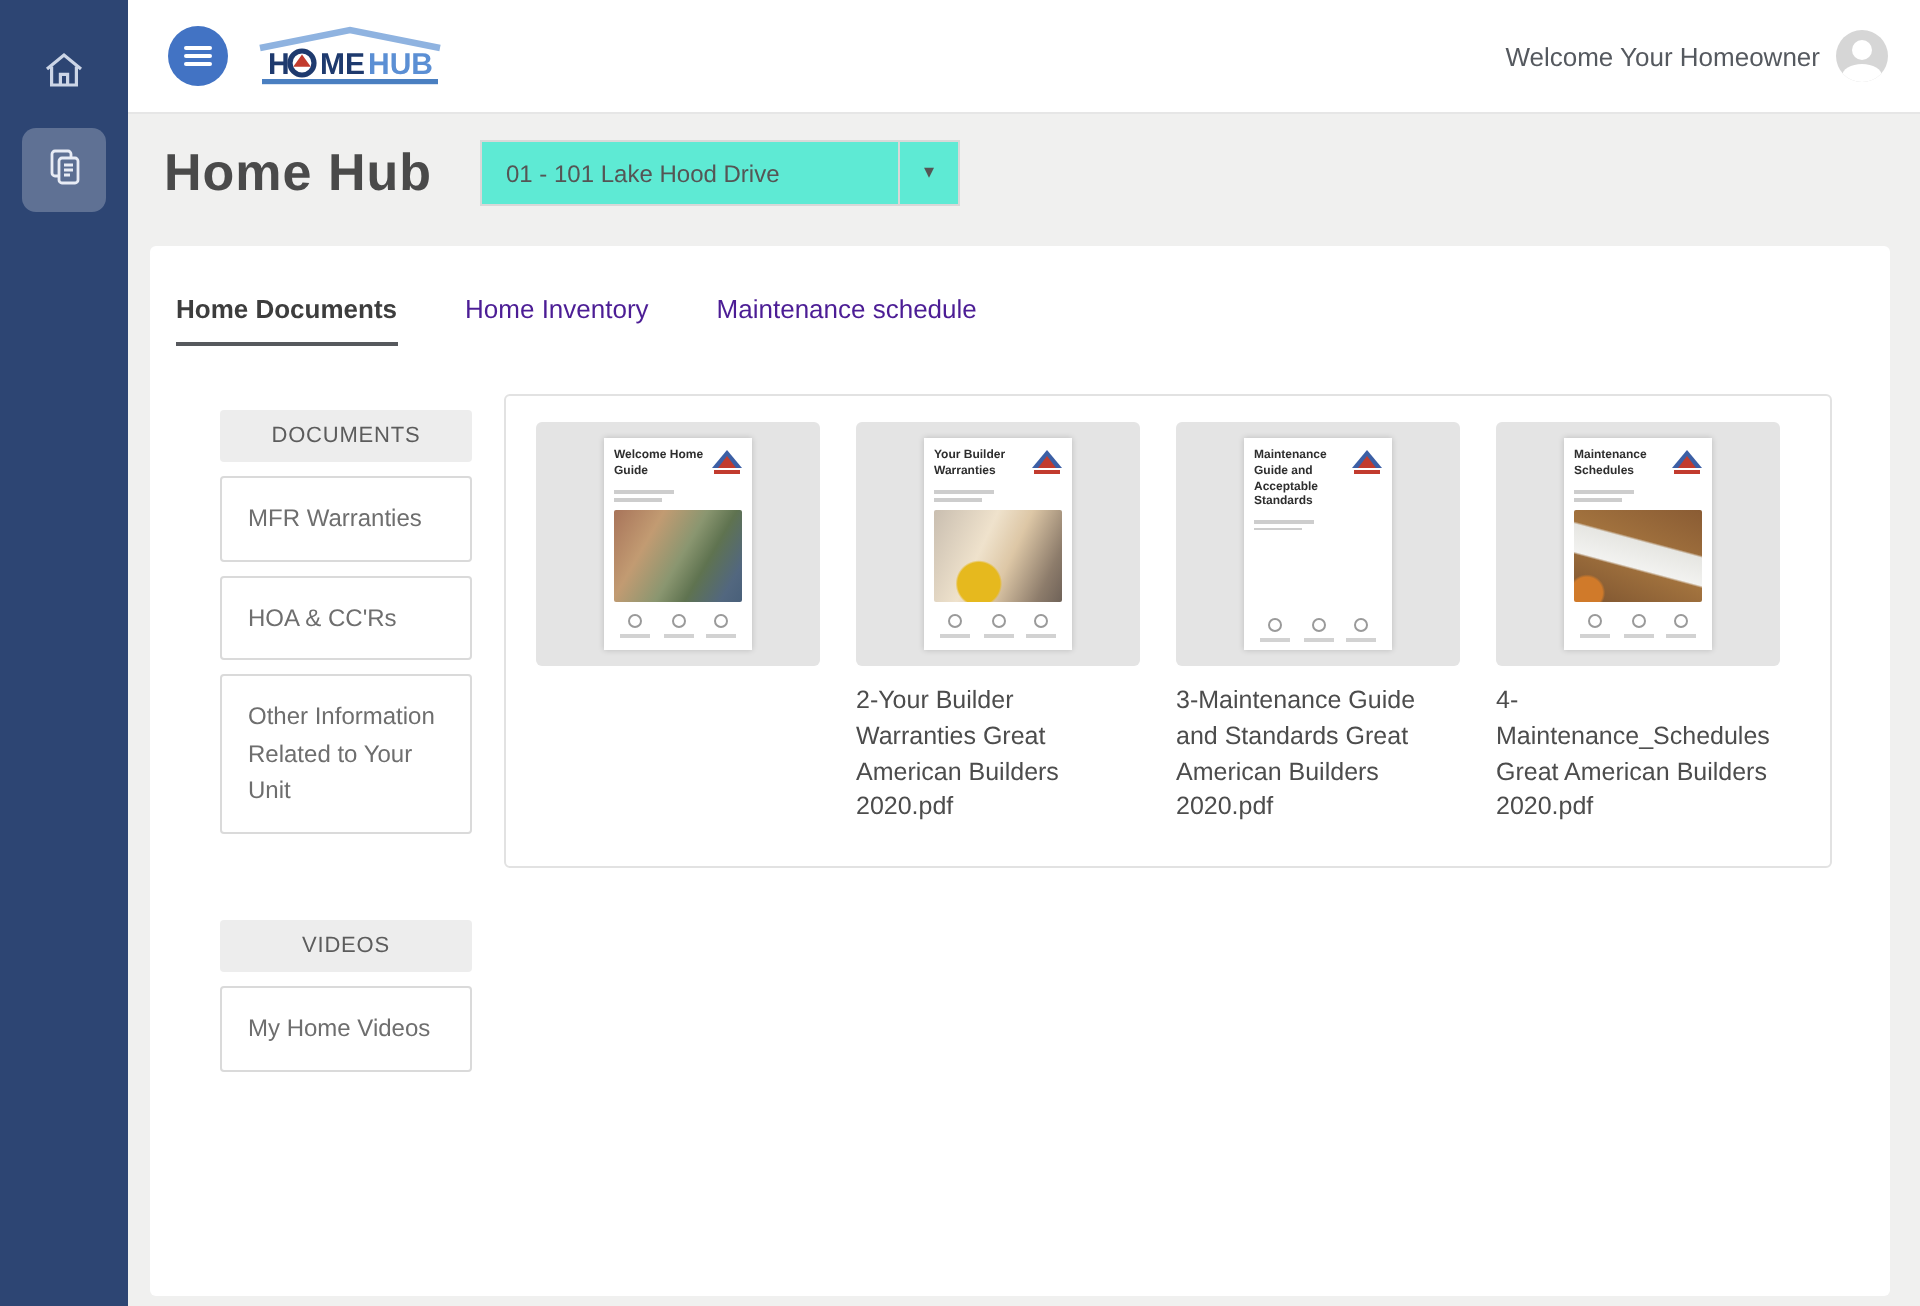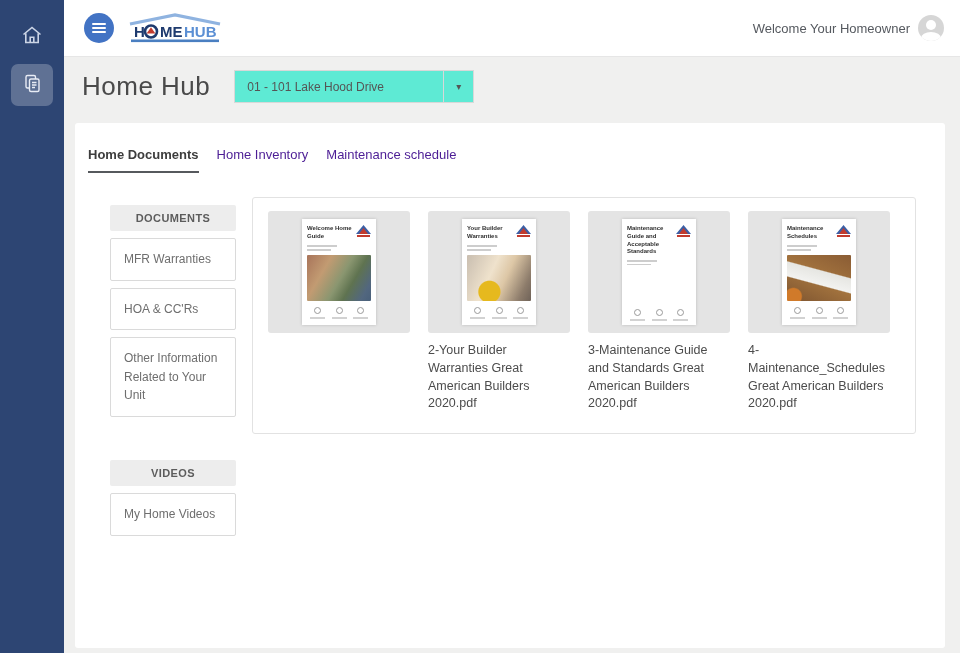--- a/index.html
+++ b/index.html
@@ -32,41 +32,41 @@
   .avatar { width:26px; height:26px; border-radius:50%; background:#d6d6d6;
     margin-left:8px; position:relative; overflow:hidden; cursor:pointer; }
   .avatar::before { content:""; position:absolute; left:8px; top:5px; width:10px;
     height:10px; border-radius:50%; background:#fff; }
   .avatar::after { content:""; position:absolute; left:3px; top:17px; width:20px;
     height:12px; border-radius:50%; background:#fff; }
 
   
   .main { position:absolute; left:64px; top:57px; right:0; bottom:0; }
   .title-row { display:flex; align-items:center; padding:13px 0 0 18px; gap:24px; }
-  .page-title { font-size:26px; font-weight:400; color:#4a4a4a; letter-spacing:0.5px; }
+  .page-title { font-size:26px; font-weight:700; color:#4a4a4a; letter-spacing:0.5px; }
   .prop-select { width:240px; height:33px; background:#5eead4; border:1px solid #d8d8d8;
     display:flex; align-items:stretch; cursor:pointer; }
   .prop-value { flex:1; display:flex; align-items:center; padding:0 12px;
     font-size:12px; color:#555; white-space:nowrap; }
   .prop-caret { width:30px; border-left:1px solid #d8d8d8; display:flex;
     align-items:center; justify-content:center; font-size:10px; color:#555; }
 
   .panel { margin:20px 15px 0 11px; background:#fff; border-radius:3px;
     height:525px; padding:24px 14px 0 13px; }
 
   
-  .tabs { display:flex; gap:18px; }
+  .tabs { display:flex; gap:34px; }
   .tab { font-size:13px; color:#4c1d95; padding-bottom:9px; cursor:pointer; }
   .tab.active { color:#3d3d3d; font-weight:bold; border-bottom:2px solid #56595d; }
 
   
   .content { display:flex; margin-top:24px; margin-left:22px; gap:16px; }
 
   .doc-nav { width:126px; flex-shrink:0; margin-top:8px; }
-  .nav-header { background:#ededed; color:#5c5c5c; font-size:11px; font-weight:bold;
+  .nav-header { background:#ededed; color:#5c5c5c; font-size:11px; font-weight:normal;
     text-align:center; padding:7px 4px; letter-spacing:0.4px; border-radius:2px; }
   .nav-item { border:1px solid #dadada; background:#fff; margin-top:7px;
     padding:11px 8px 11px 13px; font-size:12px; color:#6e6e6e; line-height:1.55;
     border-radius:2px; cursor:pointer; }
   .nav-item.active { border-left:4px solid #3c64ad; padding-left:10px;
     color:#4a74c0; }
   .nav-header.videos { margin-top:43px; }
 
   .docs-panel { border:1px solid #e2e2e2; border-radius:3px; width:664px;
     padding:13px 14px 20px 15px; display:flex; gap:18px; align-self:flex-start; }

